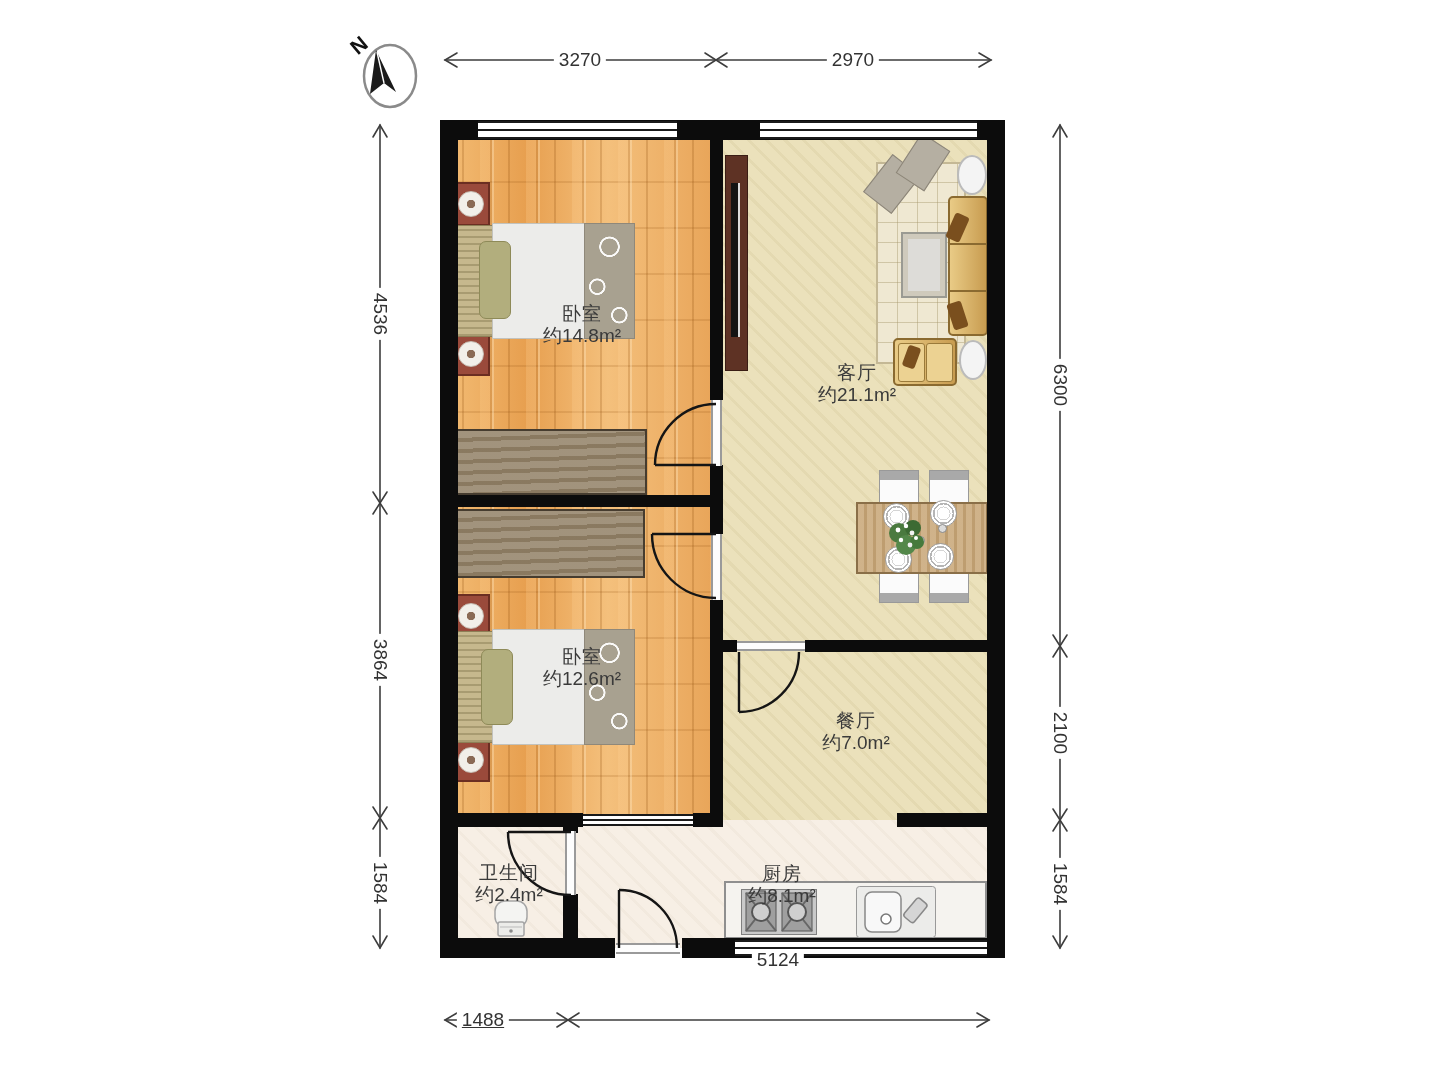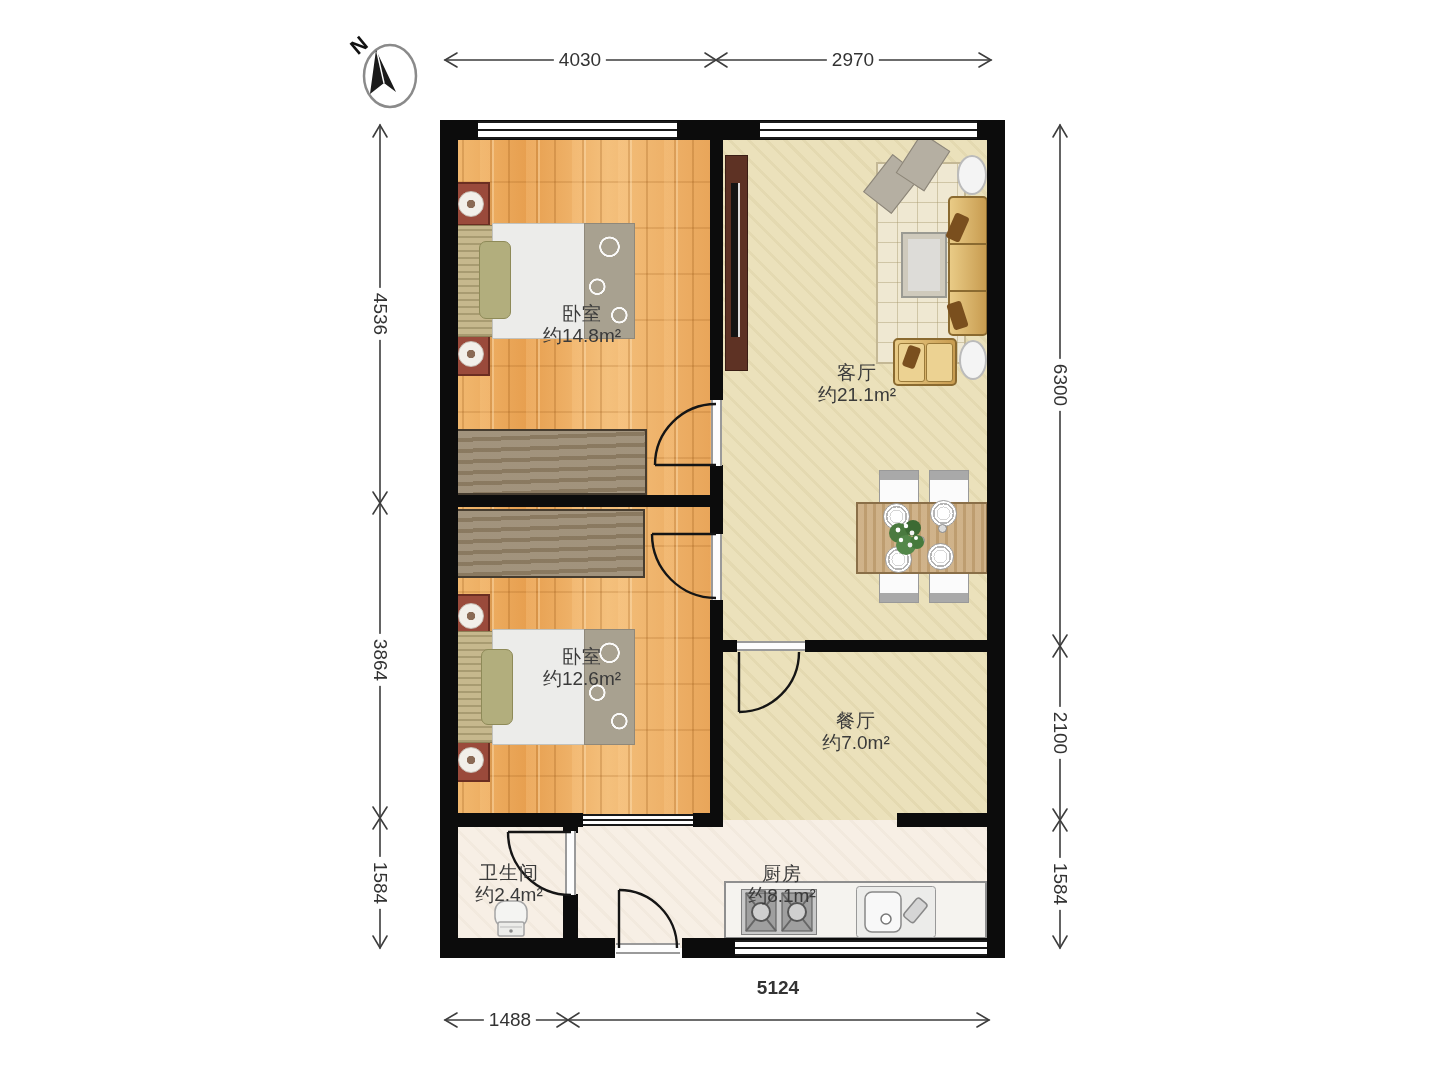--- a/index.html
+++ b/index.html
@@ -263,30 +263,30 @@
     </g>
 
     <g>
       <ellipse cx="390" cy="76" rx="26" ry="31" fill="#fff" stroke="#8a8a8a" stroke-width="2.5"></ellipse>
       <polygon points="376,50 396,92 384,83 370,94" fill="#1a1a1a"></polygon>
       <line x1="384" y1="83" x2="377" y2="52" stroke="#fff" stroke-width="1.4"></line>
       <text x="352" y="52" font-family="Liberation Sans, sans-serif" font-size="21" font-weight="bold" fill="#111" transform="rotate(-40 360 46)">N</text>
     </g>
   </svg>
 
-  <div class="dimlabel" style="left:580px;top:60px;">4030</div>
+  <div class="dimlabel" style="left:580px;top:60px;">3270</div>
   <div class="dimlabel" style="left:853px;top:60px;">2970</div>
   <div class="dimlabel vert" style="left:380px;top:314px;">4536</div>
   <div class="dimlabel vert" style="left:380px;top:660px;">3864</div>
   <div class="dimlabel vert" style="left:380px;top:883px;">1584</div>
   <div class="dimlabel vert" style="left:1060px;top:385px;">6300</div>
   <div class="dimlabel vert" style="left:1060px;top:733px;">2100</div>
   <div class="dimlabel vert" style="left:1060px;top:884px;">1584</div>
-  <div class="dimlabel" style="left:510px;top:1020px;">1488</div>
-  <div class="dimlabel" style="left:778px;top:988px;font-weight:bold;">5124</div>
+  <div class="dimlabel" style="left:483px;top:1020px;text-decoration:underline;">1488</div>
+  <div class="dimlabel" style="left:778px;top:960px;">5124</div>
 
   <div class="roomlabel" style="left:582px;top:325px;">
     <span>卧室</span>
     <span class="area">约14.8m²</span>
   </div>
   <div class="roomlabel" style="left:857px;top:384px;">
     <span>客厅</span>
     <span class="area">约21.1m²</span>
   </div>
   <div class="roomlabel" style="left:582px;top:668px;">

